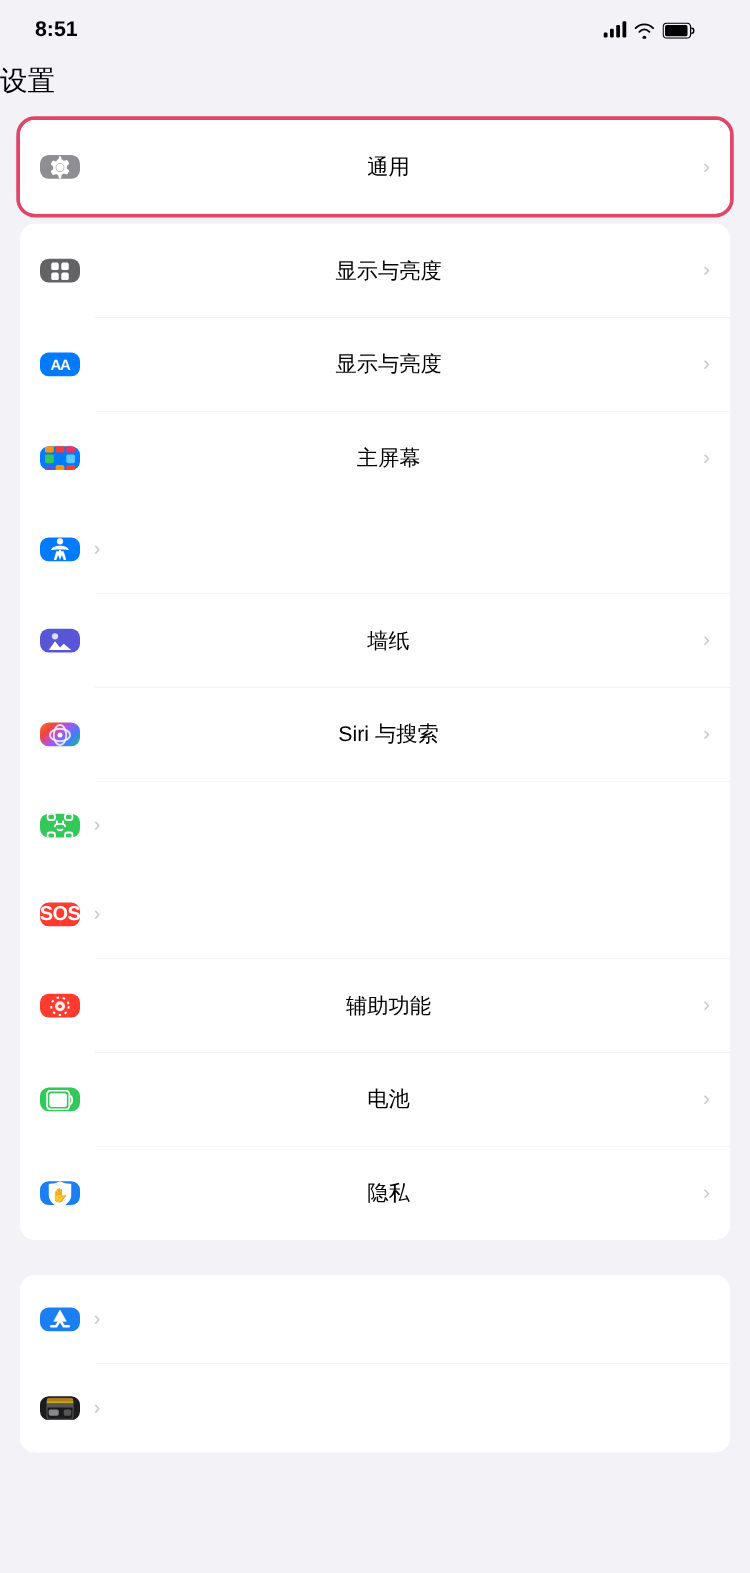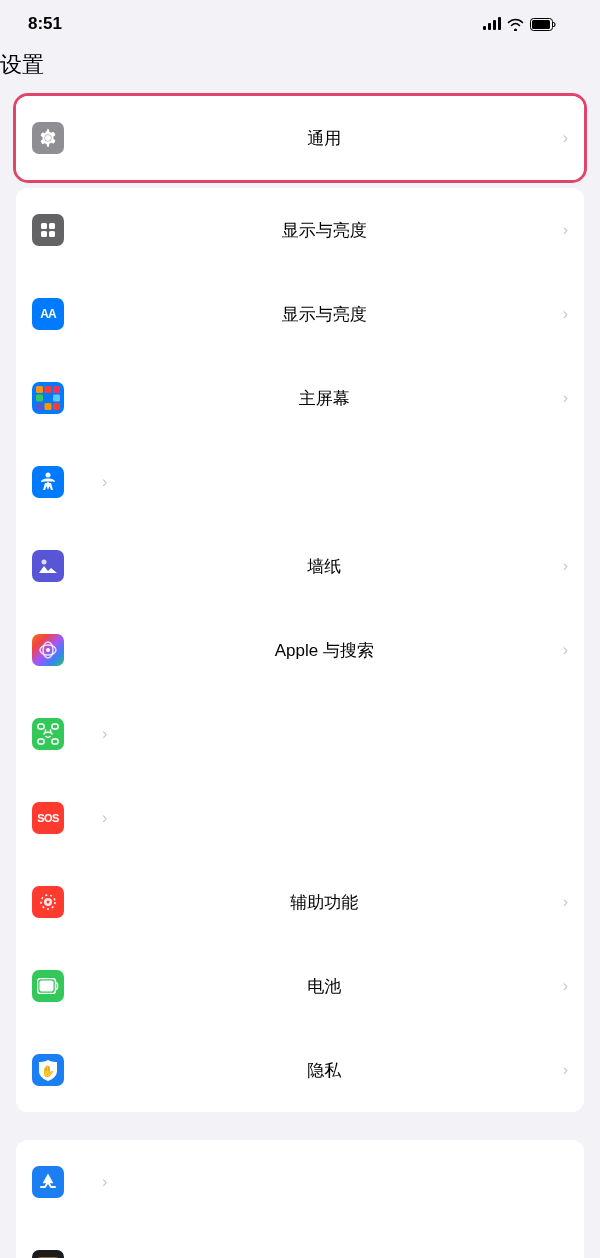--- a/index.html
+++ b/index.html
@@ -88,26 +88,26 @@
       position: absolute;
       bottom: 0;
       left: 60px;
       right: 0;
       height: 0.5px;
       background: #c8c8cc;
     }
 
     .row-icon {
       width: 32px;
-      height: 32px;
+      height: 19px;
       border-radius: 7px;
       display: flex;
       align-items: center;
       justify-content: center;
-      margin-right: 30px;
+      margin-right: 3px;
       flex-shrink: 0;
       font-size: 18px;
       color: #fff;
       overflow: hidden;
     }
 
     .row-label {
       flex: 1;
       font-size: 17px;
       color: #000;
@@ -133,21 +133,21 @@
       justify-content: center;
       color: #fff;
     }
 
     
     .sos-icon {
       background: #ff3b30;
       display: flex;
       align-items: center;
       justify-content: center;
-      font-size: 11px;
+      font-size: 16px;
       font-weight: 800;
       letter-spacing: -0.5px;
     }
 
     
     .section-gap {
       height: 20px;
     }
 
     
@@ -284,21 +284,21 @@
   </div>
 
   <div class="settings-row">
     <div class="row-icon" style="background: linear-gradient(135deg, #f97316, #ef4444, #a855f7, #3b82f6, #22c55e);">
       <svg width="20" height="20" viewBox="0 0 20 20">
         <ellipse cx="10" cy="10" rx="5" ry="8" fill="none" stroke="white" stroke-width="1.5" opacity="0.8"></ellipse>
         <ellipse cx="10" cy="10" rx="8" ry="5" fill="none" stroke="white" stroke-width="1.5" opacity="0.8"></ellipse>
         <circle cx="10" cy="10" r="2" fill="white"></circle>
       </svg>
     </div>
-    <span class="row-label">Apple 与搜索</span>
+    <span class="row-label">Siri 与搜索</span>
     <span class="row-chevron">›</span>
   </div>
 
   <div class="settings-row">
     <div class="row-icon" style="background:#34c759;">
       <svg width="22" height="22" viewBox="0 0 22 22" fill="none" stroke="white" stroke-width="1.5" stroke-linecap="round">
         <rect x="1" y="1" width="6" height="5" rx="2" fill="none"></rect>
         <rect x="15" y="1" width="6" height="5" rx="2" fill="none"></rect>
         <rect x="1" y="16" width="6" height="5" rx="2" fill="none"></rect>
         <rect x="15" y="16" width="6" height="5" rx="2" fill="none"></rect>

